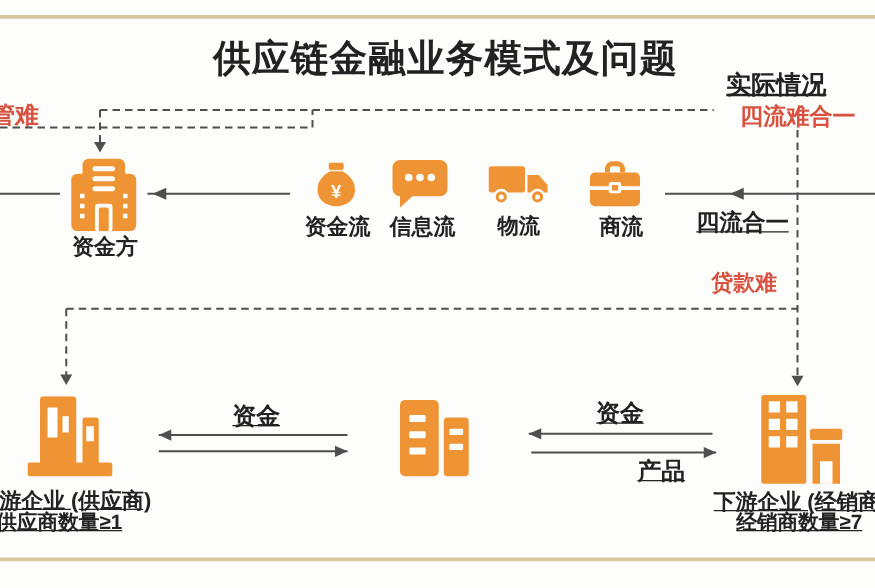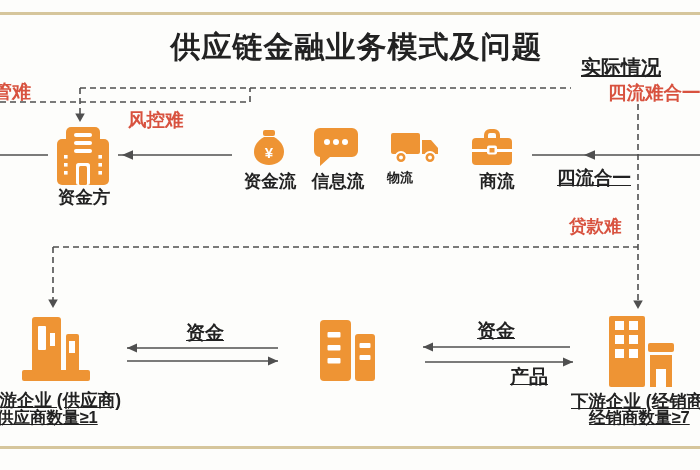--- a/index.html
+++ b/index.html
@@ -64,23 +64,22 @@
     <line class="solid" x1="127" y1="361" x2="278" y2="361"></line>
     <polygon class="ah" points="278,361 268,356.5 268,365.5"></polygon>
 
     <line class="solid" x1="423" y1="347" x2="570" y2="347"></line>
     <polygon class="ah" points="423,347 433,342.5 433,351.5"></polygon>
     <line class="solid" x1="425" y1="362" x2="573" y2="362"></line>
     <polygon class="ah" points="573,362 563,357.5 563,366.5"></polygon>
   </svg>
 
   <div class="txt red" style="left:-26px;top:79px;font-size:19px;">监管难</div>
-  <div class="txt red" style="left:128px;top:107px;font-size:18.5px;">风控难</div>
   <div class="txt blk" style="left:581px;top:54px;font-size:20px;">实际情况</div>
-  <div class="txt red" style="left:608px;top:80px;font-size:18.5px;">四流难合一</div>
+  <div class="txt red" style="left:592px;top:80px;font-size:18.5px;">四流难合一</div>
   <div class="txt blk" style="left:557px;top:165px;font-size:18.5px;">四流合一</div>
   <div class="txt red" style="left:569px;top:214px;font-size:17.5px;">贷款难</div>
 
   <svg class="node" style="left:52px;top:126px;" width="62" height="59" viewBox="0 0 62 59">
     <rect class="orange" x="14" y="1" width="34" height="20" rx="5"></rect>
     <rect class="orange" x="5" y="13" width="52" height="46" rx="5"></rect>
     <rect class="white" x="22" y="7" width="18" height="4" rx="2"></rect>
     <rect class="white" x="22" y="15" width="18" height="4" rx="2"></rect>
     <rect class="white" x="22" y="23" width="18" height="4" rx="2"></rect>
     <rect class="white" x="12" y="29" width="3.6" height="3.6"></rect>
@@ -110,21 +109,21 @@
   <div class="txt label" style="left:310px;top:169px;width:56px;font-size:17.5px;">信息流</div>
 
   <svg class="node" style="left:390px;top:131px;" width="50" height="34" viewBox="0 0 50 34">
     <rect class="orange" x="1" y="2" width="29" height="21" rx="2"></rect>
     <path class="orange" d="M32 9 h9 l7 8 v6 h-16 z"></path>
     <circle class="orange" cx="11" cy="26.5" r="5.5" stroke="#ffffff" stroke-width="2"></circle>
     <circle class="orange" cx="40" cy="26.5" r="5.5" stroke="#ffffff" stroke-width="2"></circle>
     <circle class="white" cx="11" cy="26.5" r="2"></circle>
     <circle class="white" cx="40" cy="26.5" r="2"></circle>
   </svg>
-  <div class="txt label" style="left:372px;top:169px;width:56px;font-size:13px;">物流</div>
+  <div class="txt label" style="left:387px;top:169px;width:56px;font-size:17px;">物流</div>
 
   <svg class="node" style="left:471px;top:128px;" width="42" height="38" viewBox="0 0 42 38">
     <path d="M15 10 V7 a4 4 0 0 1 4 -4 h4 a4 4 0 0 1 4 4 v3" fill="none" stroke="var(--orange,#ee9434)" stroke-width="4"></path>
     <rect class="orange" x="1" y="10" width="40" height="27" rx="4"></rect>
     <rect class="white" x="1" y="21" width="40" height="3"></rect>
     <rect class="white" x="16" y="17.5" width="10" height="9" rx="2"></rect>
     <rect class="orange" x="18.5" y="20" width="5" height="4.5"></rect>
   </svg>
   <div class="txt label" style="left:469px;top:169px;width:56px;font-size:17.5px;">商流</div>
 

